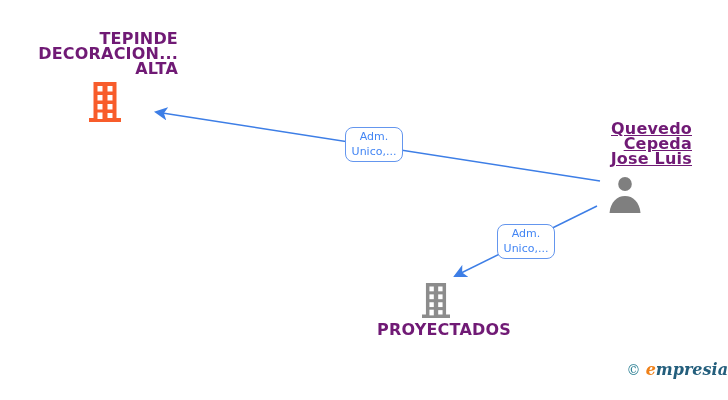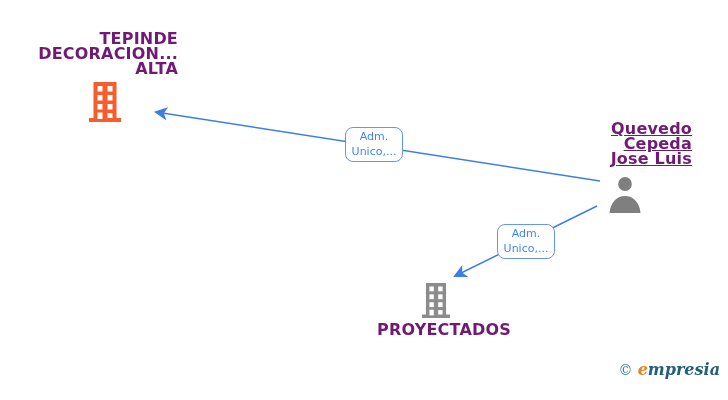--- a/index.html
+++ b/index.html
@@ -47,21 +47,21 @@
     color: #4285f4;
     font-size: 11px;
     line-height: 15px;
     text-align: center;
     padding-top: 1px;
     cursor: pointer;
   }
   .edge-label span { display: block; white-space: pre; }
   .watermark {
     position: absolute;
-    right: 8px;
+    right: 0;
     bottom: 3px;
     font-family: "DejaVu Serif", "Liberation Serif", serif;
     font-style: italic;
     font-size: 16px;
     line-height: 18px;
     white-space: pre;
   }
   .watermark .wm-copy { color: #2a7f93; font-style: normal; font-size: 14px; }
   .watermark .wm-e    { color: #ef8018; font-weight: 700; }
   .watermark .wm-rest { color: #235e7c; font-weight: 700; }

